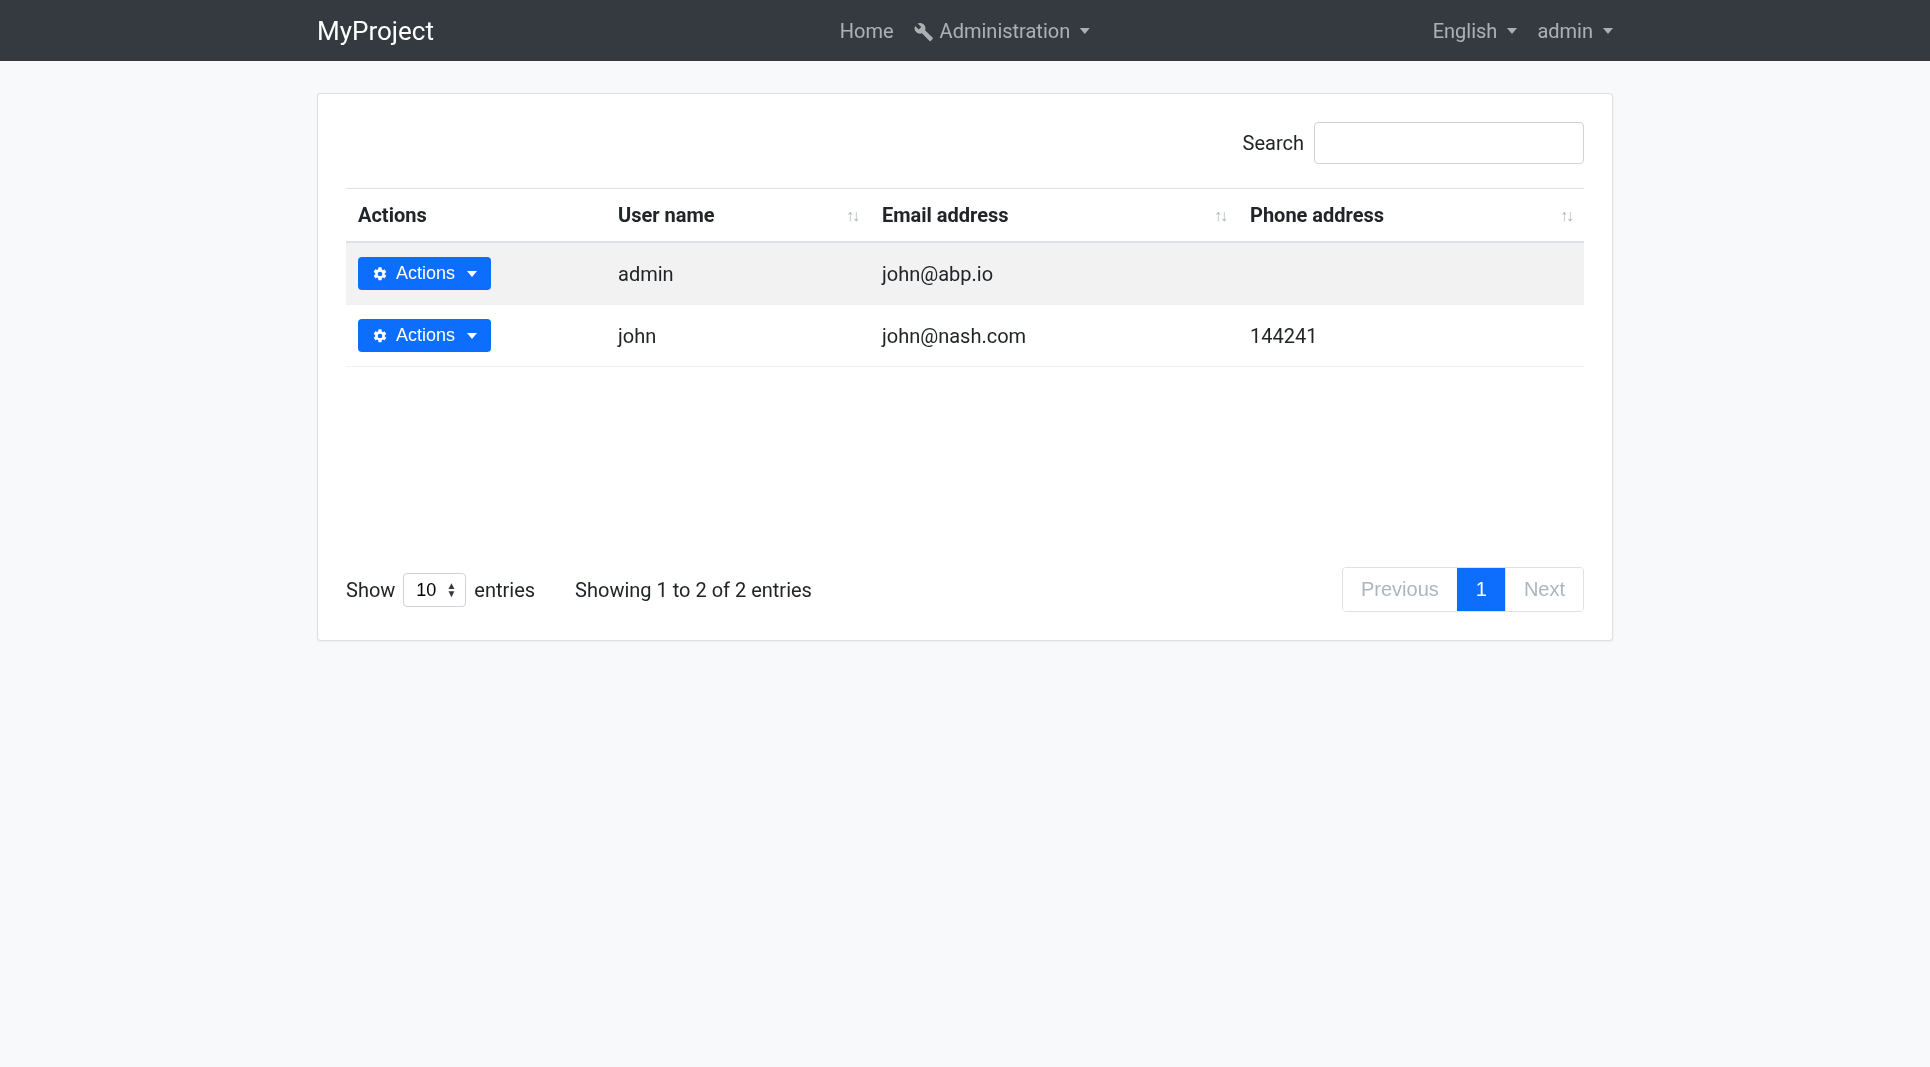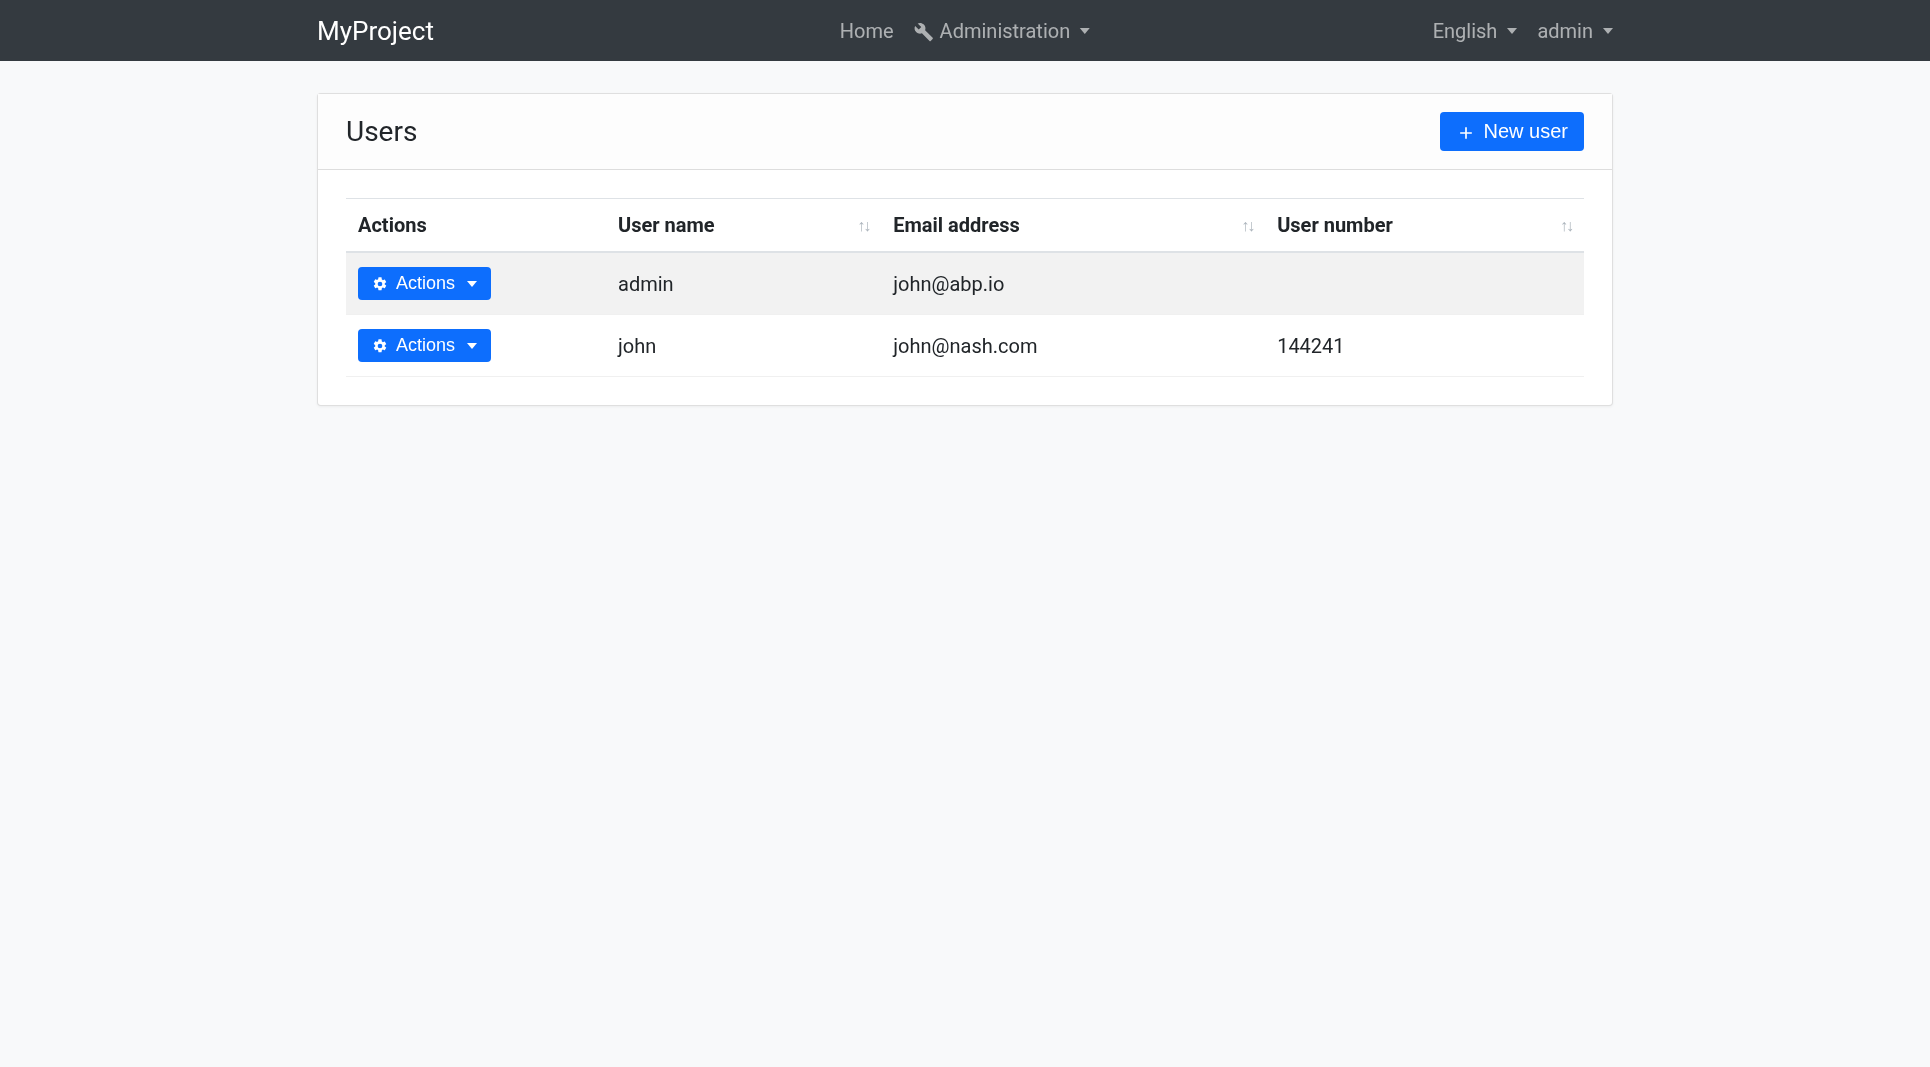--- a/index.html
+++ b/index.html
@@ -263,49 +263,42 @@
         <span>admin</span>
         <span class="caret-down"></span>
       </a>
     </div>
   </div>
 </nav>
 
 <div class="container">
   <div class="card">
 
-    <div class="card-header">
-      <h2 class="card-title">Users</h2>
-      <button class="btn-primary">
-        <span>
-          <svg width="20" height="20" viewBox="0 0 24 24" fill="#fff">
-              <path d="M19 13h-6v6h-2v-6H5v-2h6V5h2v6h6v2z"></path>
-            </svg>
-        </span>
-        <span>New user</span>
-      </button>
-    </div>
 
     <div class="card-body">
 
+      <div class="search-row">
+        <label class="search-label">Search</label>
+        <input class="search-input" type="text" value="" style="">
+      </div>
 
       <table>
         <thead>
           <tr>
             <th style="width:260px">Actions</th>
             <th>
               <span>User name</span>
               <span class="sort-icons">↑↓</span>
             </th>
             <th>
               <span>Email address</span>
               <span class="sort-icons">↑↓</span>
             </th>
             <th>
-              <span>User number</span>
+              <span>Phone address</span>
               <span class="sort-icons">↑↓</span>
             </th>
           </tr>
         </thead>
         <tbody>
           <tr>
             <td>
               <button class="btn-actions">
                 <span>
                   <svg width="16" height="16" viewBox="0 0 24 24" fill="#fff">
@@ -332,16 +325,34 @@
                 <span class="caret-down"></span>
               </button>
             </td>
             <td>john</td>
             <td>john@nash.com</td>
             <td>144241</td>
           </tr>
         </tbody>
       </table>
 
+      <div class="table-footer">
+        <div class="show-group">
+          <span>Show</span>
+          <span class="select-wrap">
+            <select class="show-select">
+              <option>10</option>
+            </select>
+            <span class="select-arrows">▲<br>▼</span>
+          </span>
+          <span>entries</span>
+        </div>
+        <span class="info-text">Showing 1 to 2 of 2 entries</span>
+        <div class="pagination">
+          <button class="page-link disabled">Previous</button>
+          <button class="page-link active">1</button>
+          <button class="page-link disabled">Next</button>
+        </div>
+      </div>
 
     </div>
   </div>
 </div>
 
 </body></html>

